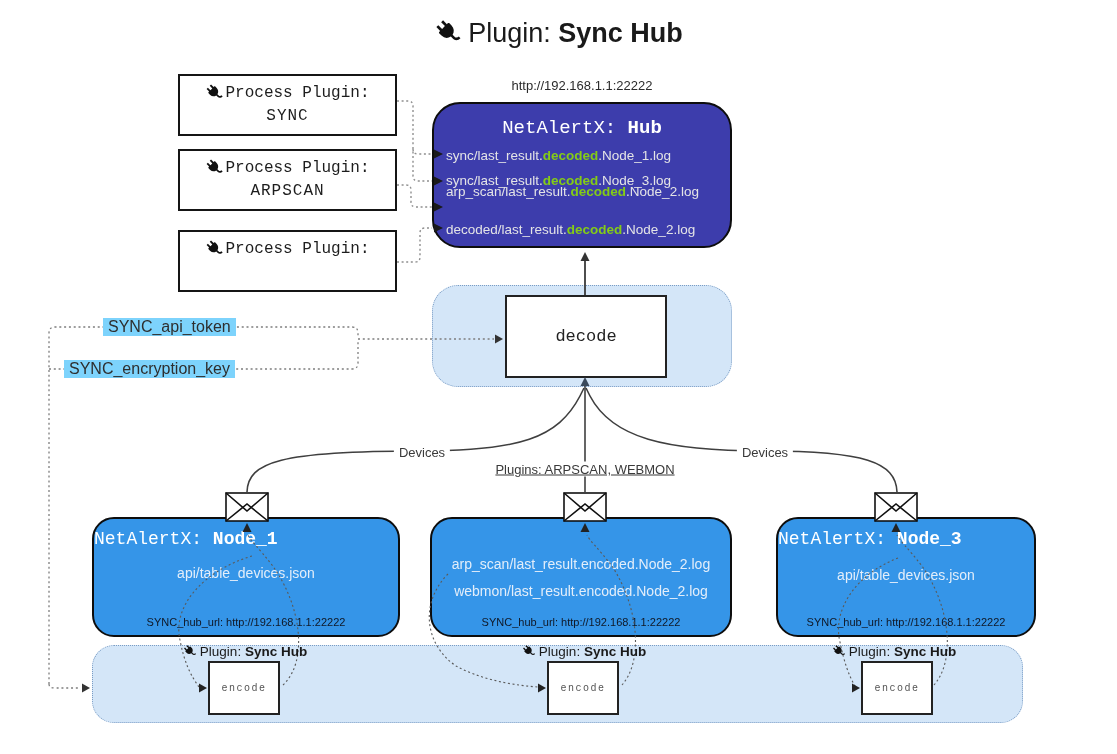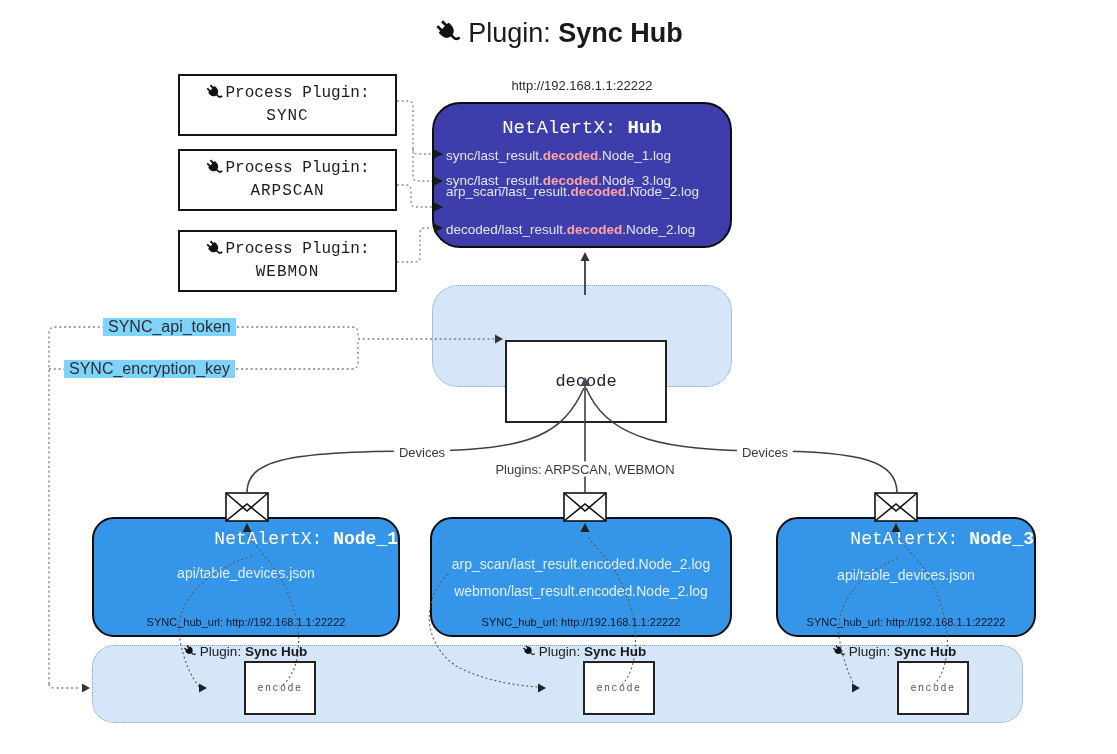--- a/index.html
+++ b/index.html
@@ -2,59 +2,59 @@
 <html><head>
 <meta charset="utf-8">
 <style>
   html,body{margin:0;padding:0;background:#fff;}
   .canvas{position:relative;width:1117px;height:754px;background:#fff;overflow:hidden;
           font-family:"Liberation Sans",sans-serif;color:#222;}
   .abs{position:absolute;}
   svg.overlay{position:absolute;left:0;top:0;z-index:3;pointer-events:none;}
   .z4{z-index:4;}
   .z1{z-index:1;}
-  .z2{z-index:2;margin-left:36px;}
+  .z2{z-index:2;}
 
   
   .title{left:0;right:0;top:18px;text-align:center;font-size:27px;color:#1a1a1a;}
   .title .plug{width:30px;height:30px;vertical-align:-6px;margin-right:4px;}
   .bold{font-weight:bold;}
 
   
   .pbox{left:178px;width:219px;height:62px;background:#fff;border:2px solid #151515;
         box-sizing:border-box;font-family:"Liberation Mono",monospace;font-size:16px;color:#1d1d1d;}
   .pbox .l1{display:flex;align-items:center;justify-content:center;gap:0;margin-top:7px;}
   .pbox .l2{text-align:center;margin-top:4px;letter-spacing:1px;}
   .plug-md{width:20px;height:20px;}
 
   
   .hub-url{left:432px;width:300px;top:78px;text-align:center;font-size:13px;color:#2b2b2b;}
   .hub{left:432px;top:102px;width:300px;height:146px;background:#3d3dac;border:2px solid #0d0d0d;
        border-radius:28px;box-sizing:border-box;}
   .hub-title{position:absolute;left:0;right:0;top:13px;text-align:center;color:#fff;
              font-family:"Liberation Mono",monospace;font-size:19px;}
   .hub-log{position:absolute;left:12px;right:4px;color:#e4e4e6;font-size:13.5px;white-space:nowrap;}
-  .hub-log b{color:#fca5a5;}
+  .hub-log b{color:#84cc16;}
 
   
   .band{background:#d4e6f8;border:1.6px dotted #7a9cc4;box-sizing:border-box;}
   .decode-band{left:432px;top:285px;width:300px;height:102px;border-radius:26px;}
   .whitebox{background:#fff;border:2px solid #222;box-sizing:border-box;display:flex;
             align-items:center;justify-content:center;font-family:"Liberation Mono",monospace;}
-  .decode-box{left:505px;top:295px;width:162px;height:83px;font-size:17px;color:#222;z-index:2;margin-top:45px;}
+  .decode-box{left:505px;top:295px;width:162px;height:83px;font-size:17px;color:#222;z-index:2;}
 
   
   .linelabel{background:#7dd3fc;padding:0 5px;font-size:16px;color:#2e2e2e;white-space:nowrap;}
   .edgelabel{background:#fff;padding:0 5px;font-size:13px;color:#3a3a3a;white-space:nowrap;
              transform:translate(-50%,-50%);}
 
   
   .node{top:517px;height:120px;background:#3595e8;border:2px solid #0d0d0d;border-radius:22px;
         box-sizing:border-box;}
-  .node-title{position:absolute;left:0;right:0;top:10px;text-align:right;color:#fff;
+  .node-title{position:absolute;left:0;right:0;top:10px;text-align:left;color:#fff;
               font-family:"Liberation Mono",monospace;font-size:18px;white-space:nowrap;}
   .node-file{position:absolute;left:0;right:0;text-align:center;color:#e3eefa;font-size:14px;white-space:nowrap;}
   .node-url{position:absolute;left:0;right:0;bottom:7px;text-align:center;color:#101826;font-size:11px;}
 
   
   .sync-band{left:92px;top:645px;width:931px;height:78px;border-radius:22px;}
   .band-label{top:644px;transform:translateX(-50%);font-size:13.5px;color:#1a1a1a;white-space:nowrap;}
   .band-label .plug{width:15px;height:15px;vertical-align:-3px;margin-right:2px;}
   .encode-box{top:661px;width:72px;height:54px;font-size:10px;letter-spacing:1.5px;color:#555;}
 </style>
@@ -87,41 +87,40 @@
       </div>
     <div class="l2">ARPSCAN</div>
   </div>
   <div class="abs pbox z1" style="top:230px;">
     <div class="l1">
         <svg class="plug-md" viewBox="0 0 24 24">
           <path d="M8.2 1.5h2.2v4.3h3.2V1.5h2.2v4.3h.9c.6 0 1 .4 1 1v2.4c0 2.9-2 5.3-4.7 5.9v2.2c0 1.6 1.3 2.2 2.6 2.2v1.9c-2.4 0-4.6-1.2-4.6-4.1v-2.2A6.1 6.1 0 0 1 6.3 9.2V6.8c0-.6.4-1 1-1h.9z" transform="rotate(-45 12 12)" fill="#111"></path>
         </svg>
         <span>Process Plugin:</span>
       </div>
-    <div class="l2">WEBMON</div>
   </div>
 
   <div class="abs hub-url z4">http://192.168.1.1:22222</div>
   <div class="abs hub z1">
     <div class="hub-title"><span>NetAlertX: </span><b>Hub</b></div>
     <div class="hub-log" style="top:44px;"><span>sync/last_result.</span><b>decoded</b><span>.Node_1.log</span></div>
     <div class="hub-log" style="top:69px;"><span>sync/last_result.</span><b>decoded</b><span>.Node_3.log</span></div>
     <div class="hub-log" style="top:80px;"><span>arp_scan/last_result.</span><b>decoded</b><span>.Node_2.log</span></div>
     <div class="hub-log" style="top:118px;"><span>decoded/last_result.</span><b>decoded</b><span>.Node_2.log</span></div>
   </div>
 
   <div class="abs band decode-band z1"></div>
   <div class="abs whitebox decode-box">decode</div>
 
   <div class="abs linelabel z4" style="left:103px;top:318px;">SYNC_api_token</div>
   <div class="abs linelabel z4" style="left:64px;top:360px;">SYNC_encryption_key</div>
 
   <div class="abs edgelabel z4" style="left:422px;top:452px;">Devices</div>
   <div class="abs edgelabel z4" style="left:765px;top:452px;">Devices</div>
-  <div class="abs edgelabel z4" style="left:585px;top:469px;">Plugins: ARPSCAN, WEBMON</div>
+  <div class="abs edgelabel z4" style="left:585px;top:469px;text-decoration:underline;">Plugins: ARPSCAN, WEBMON</div>
 
   <div class="abs node z1" style="left:92px;width:308px;">
     <div class="node-title"><span>NetAlertX: </span><b>Node_1</b></div>
     <div class="node-file" style="top:46px;">api/table_devices.json</div>
     <div class="node-url">SYNC_hub_url: http://192.168.1.1:22222</div>
   </div>
   <div class="abs node z1" style="left:430px;width:302px;">
     <div class="node-file" style="top:37px;">arp_scan/last_result.encoded.Node_2.log</div>
     <div class="node-file" style="top:64px;">webmon/last_result.encoded.Node_2.log</div>
     <div class="node-url">SYNC_hub_url: http://192.168.1.1:22222</div>

